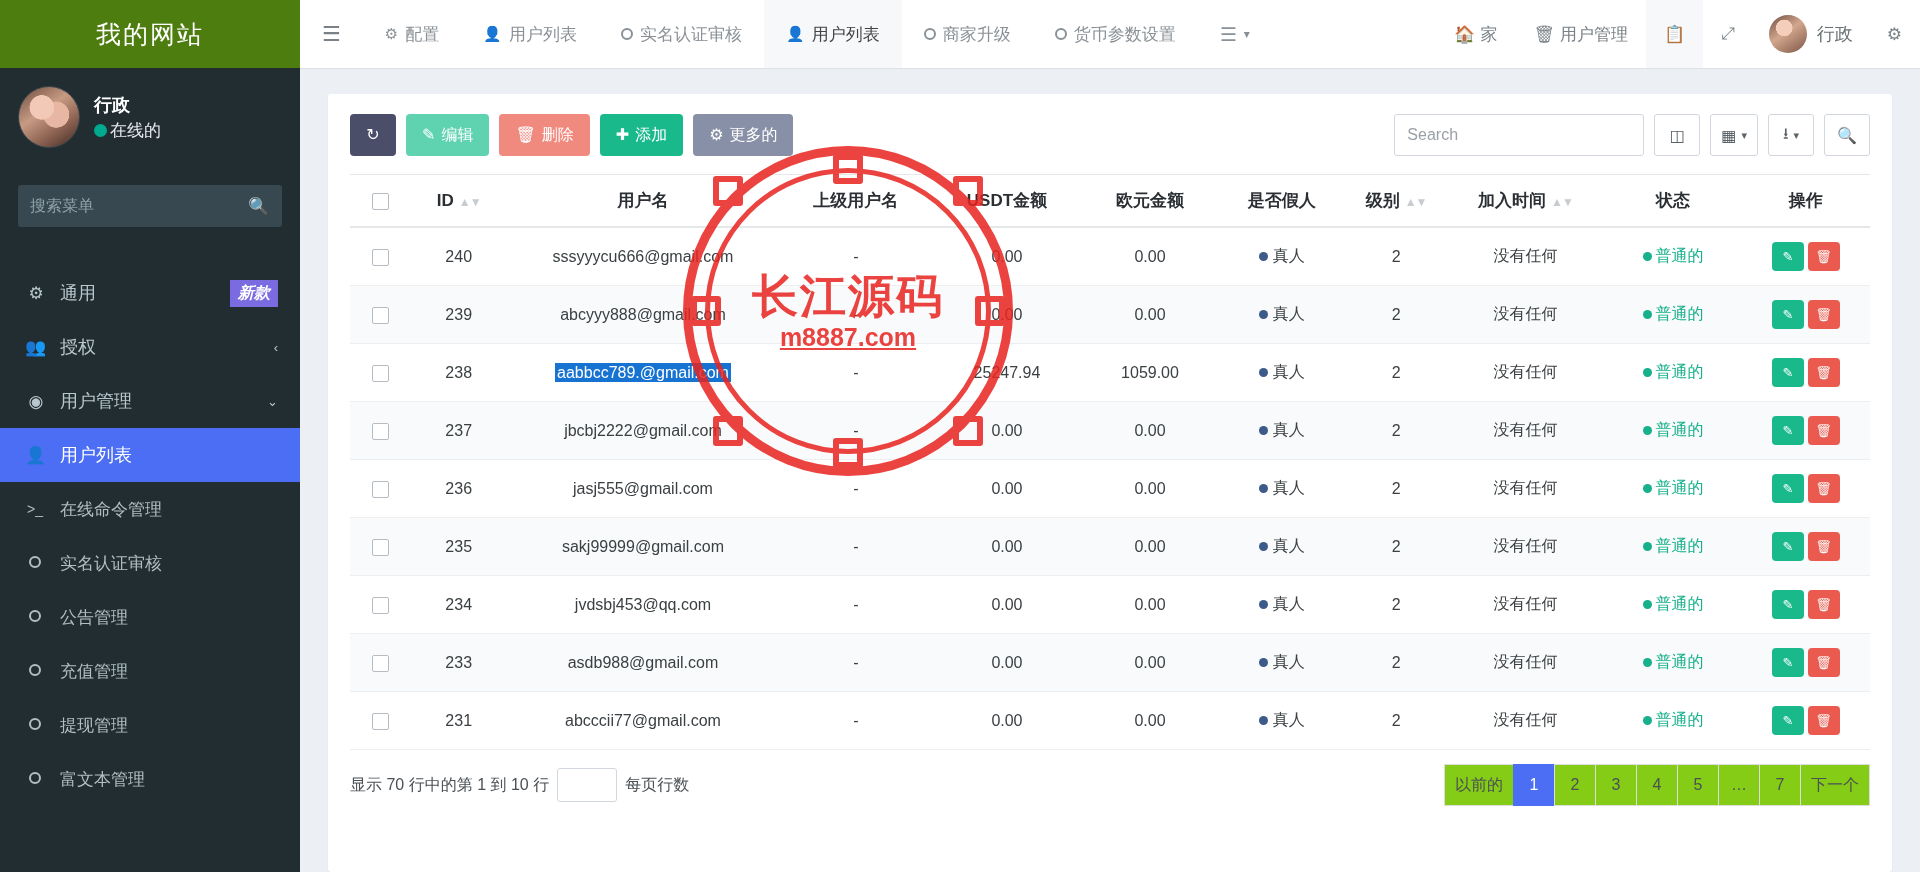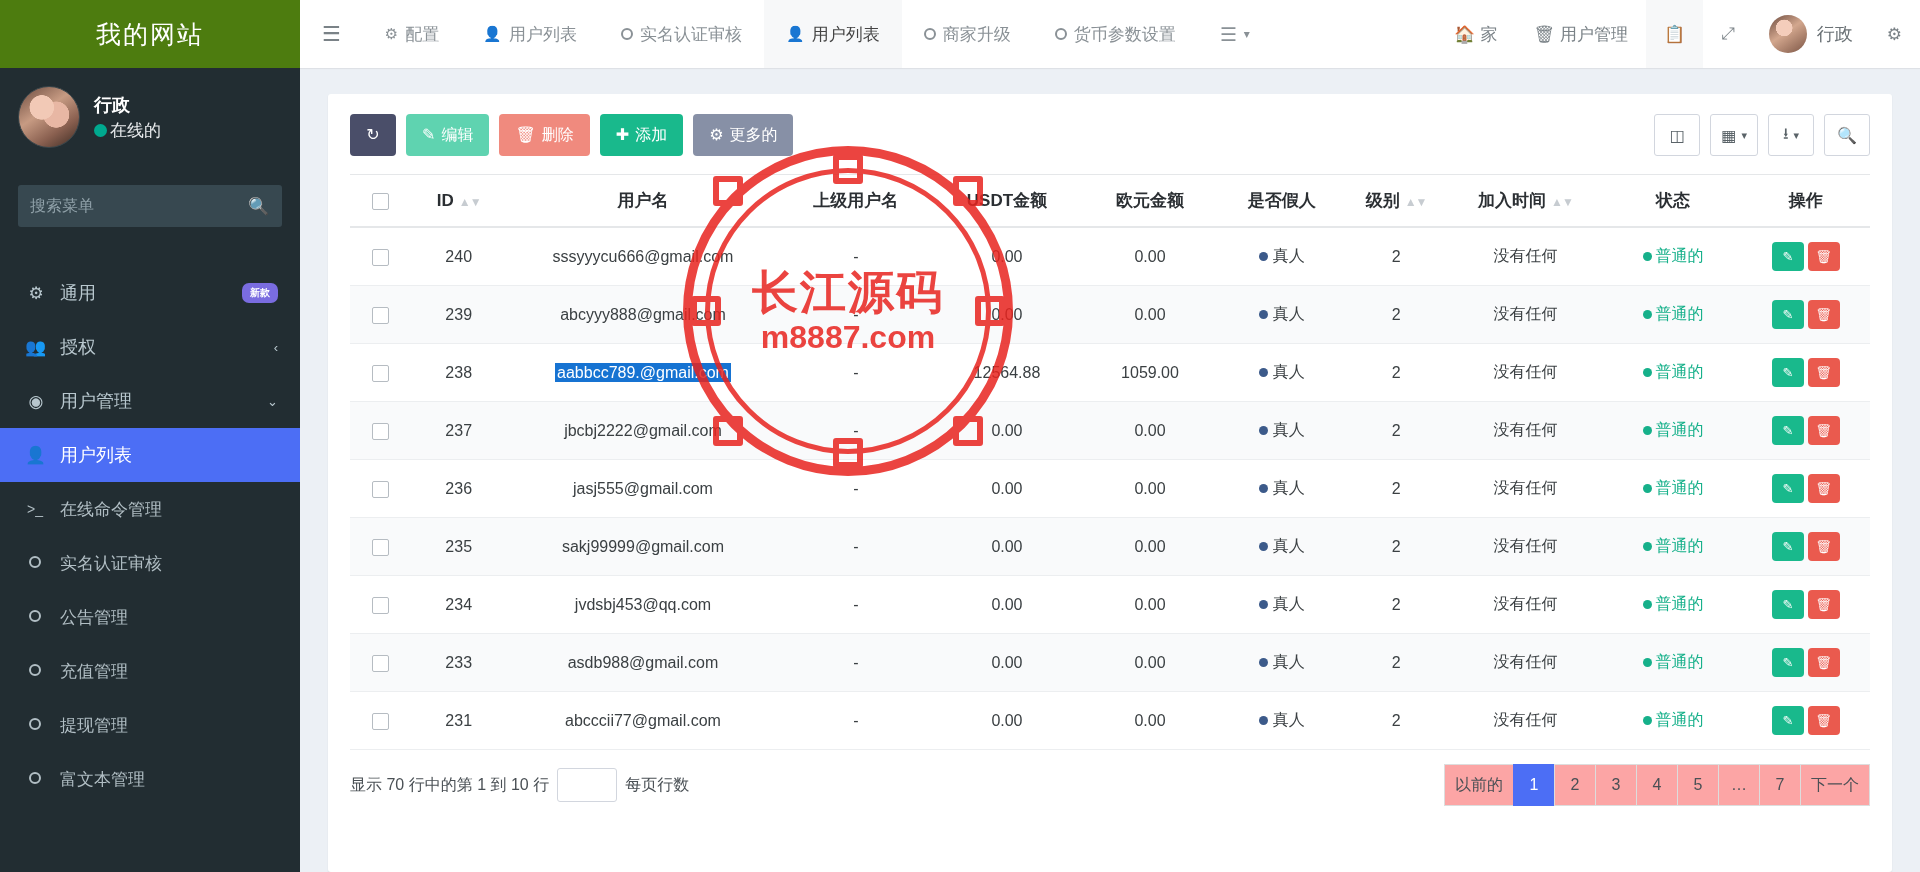--- a/index.html
+++ b/index.html
@@ -55,22 +55,22 @@
     border-left: 3px solid transparent; cursor: pointer; position: relative;
   }
   .menu-item .mi-ico { width: 22px; text-align: center; font-size: 17px; color: #b8c7ce; }
   .menu-item .mi-label { flex: 1; }
   .menu-item .caret { font-size: 13px; color: #b8c7ce; }
   .menu-item.active {
     background: #4c6ef5; color: #fff; border-left-color: #4c6ef5;
   }
   .menu-item.active .mi-ico, .menu-item.active .mi-label { color: #fff; }
   .badge-new {
-    background: #7a6ce0; color: #fff; font-size: 10px; font-weight: bold;
-    padding: 3px 8px; border-radius: 7px;
+    background: #7a6ce0; color: #fff; font-size: 16px; font-weight: bold;
+    padding: 3px 8px; border-radius: 0; font-style: italic;
   }
   .sub-item {
     display: flex; align-items: center; gap: 14px;
     padding: 0 22px 0 24px; height: 54px; font-size: 17px; color: #b1bec4; cursor: pointer;
   }
   .sub-item .si-ico { width: 22px; text-align: center; font-size: 14px; }
   .circle-ico {
     display: inline-block; width: 12px; height: 12px; border: 2.5px solid #b1bec4;
     border-radius: 50%;
   }
@@ -168,38 +168,38 @@
 
   
   .tfoot { display: flex; align-items: center; padding-top: 14px; font-size: 16px; color: #4a5055; }
   .tfoot .lenbox {
     display: inline-block; border: 1px solid #d2d6de; border-radius: 3px;
     height: 34px; min-width: 60px; margin: 0 8px; vertical-align: middle;
   }
   .pager { margin-left: auto; display: flex; align-items: center; }
   .pg {
     min-width: 42px; height: 42px; border: 1px solid #ddd; margin-left: -1px;
-    background: #fca5a5; color: #4a5055; font-size: 16px; cursor: pointer;
+    background: #84cc16; color: #4a5055; font-size: 16px; cursor: pointer;
     display: inline-flex; align-items: center; justify-content: center; padding: 0 10px;
     font-family: inherit;
   }
   .pg.current { background: #4c6ef5; border-color: #4c6ef5; color: #fff; }
 
   
   .watermark {
     position: absolute; left: 355px; top: 52px; width: 330px; height: 330px;
     pointer-events: none; opacity: .85; z-index: 5; text-align: right;
   }
   .wm-text {
     position: absolute; inset: 0; display: flex; flex-direction: column;
     align-items: center; justify-content: center; color: #e8241f;
     font-weight: bold; line-height: 1.15;
   }
   .wm-t1 { font-size: 46px; letter-spacing: 2px; }
-  .wm-t2 { font-size: 32px; }
+  .wm-t2 { font-size: 25px; text-decoration: underline; }
   .wm-ring {
     position: absolute; inset: 0; border: 9px solid #e8241f; border-radius: 50%;
   }
   .wm-ring2 { position: absolute; inset: 22px; border: 5px solid #e8241f; border-radius: 50%; }
   .wm-tick {
     position: absolute; width: 30px; height: 30px; border: 6px solid #e8241f;
     border-radius: 3px;
   }
 </style>
 </head>
@@ -354,20 +354,21 @@
         <button class="btn btn-add">
           <span>✚</span>
           <span>添加</span>
         </button>
         <button class="btn btn-more">
           <span>⚙</span>
           <span>更多的</span>
         </button>
 
         <div class="toolbar-right">
+          <input class="tb-search" placeholder="Search" style="">
           <button class="icon-btn">
             <span>◫</span>
           </button>
           <button class="icon-btn">
             <span>▦</span>
             <span style="font-size:11px">▾</span>
           </button>
           <button class="icon-btn">
             <span>⭳</span>
             <span style="font-size:11px">▾</span>
@@ -449,21 +450,21 @@
               <td>2</td>
               <td>没有任何</td>
               <td><span class="status-ok"><span class="sdot"></span>普通的</span></td>
               <td><button class="act-btn act-edit">✎</button><button class="act-btn act-del">🗑</button></td>
             </tr>
             <tr>
               <td><span class="chk"></span></td>
               <td>238</td>
               <td><span class="sel-text">aabbcc789.@gmail.com</span></td>
               <td>-</td>
-              <td>12564.88</td>
+              <td>25247.94</td>
               <td>1059.00</td>
               <td><span class="real-dot"></span>真人</td>
               <td>2</td>
               <td>没有任何</td>
               <td><span class="status-ok"><span class="sdot"></span>普通的</span></td>
               <td><button class="act-btn act-edit">✎</button><button class="act-btn act-del">🗑</button></td>
             </tr>
             <tr>
               <td><span class="chk"></span></td>
               <td>237</td>

